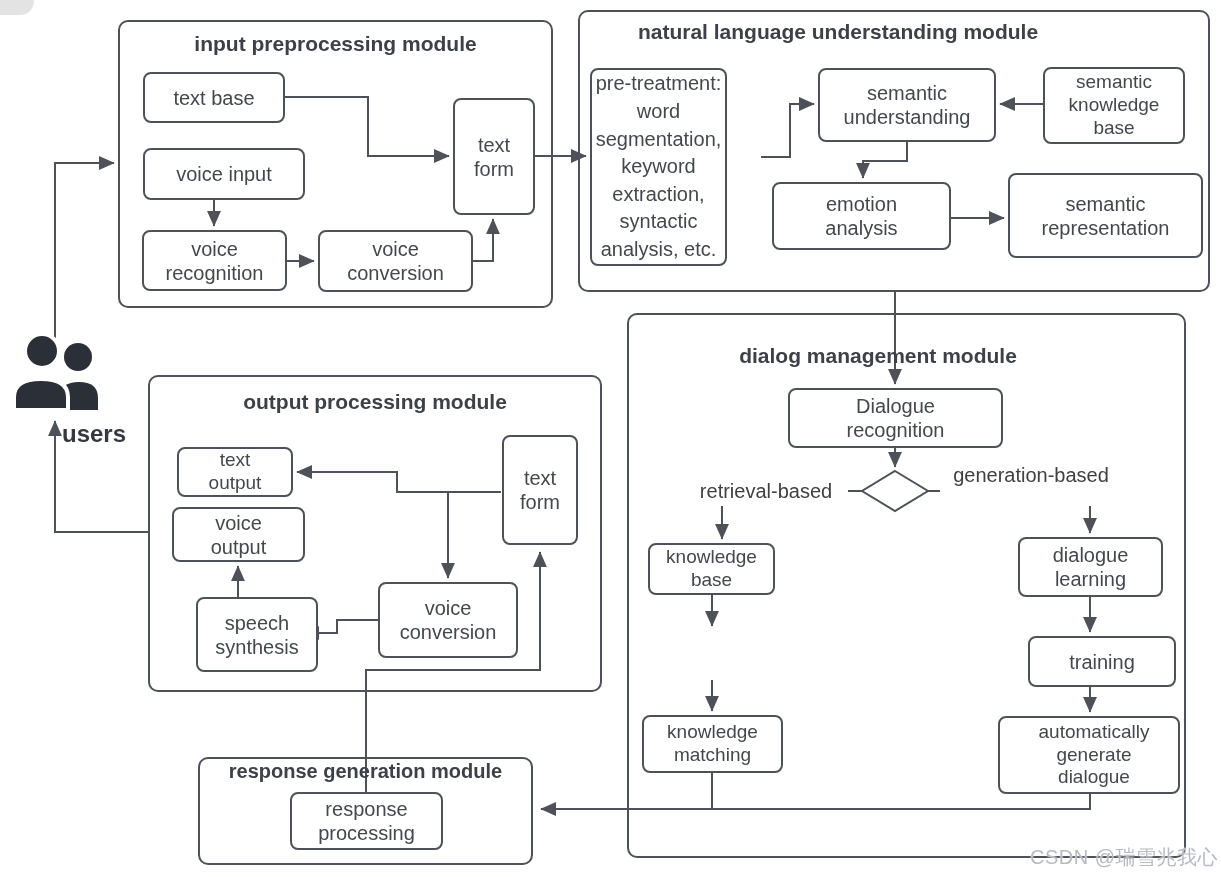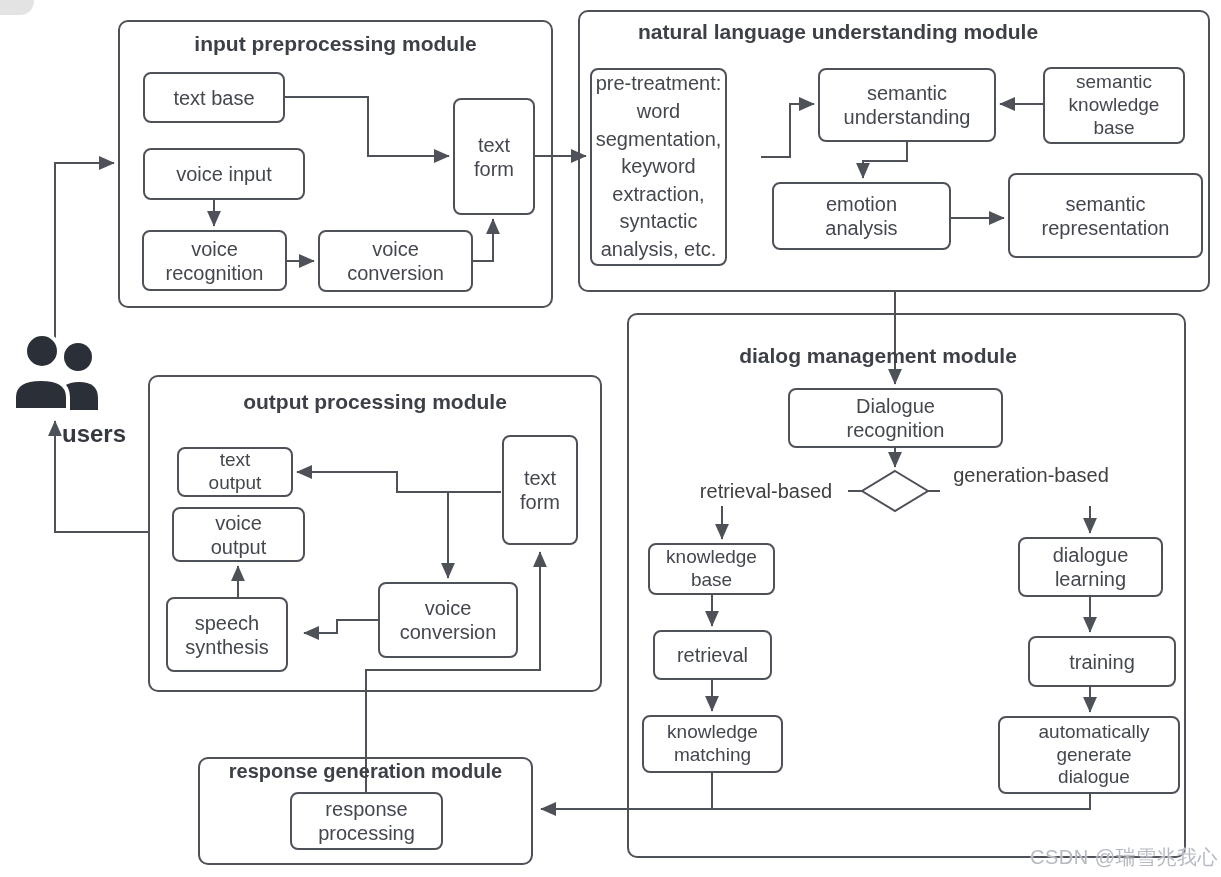--- a/index.html
+++ b/index.html
@@ -127,38 +127,37 @@
 base</div>
   <div class="node" style="left:772px;top:182px;width:179px;height:68px;">emotion
 analysis</div>
   <div class="node" style="left:1008px;top:173px;width:195px;height:85px;">semantic
 representation</div>
 
   <div class="node" style="left:788px;top:388px;width:215px;height:60px;">Dialogue
 recognition</div>
   <div class="node small" style="left:648px;top:543px;width:127px;height:52px;">knowledge
 base</div>
-  <div class="node" style="left:653px;top:630px;width:119px;height:50px;">retrieval</div>
   <div class="node small" style="left:642px;top:715px;width:141px;height:58px;">knowledge
 matching</div>
   <div class="node" style="left:1018px;top:537px;width:145px;height:60px;">dialogue
 learning</div>
   <div class="node" style="left:1016px;top:636px;width:148px;height:51px;margin-left:12px;">training</div>
   <div class="node small" style="left:998px;top:716px;width:182px;height:78px;padding-left:10px;">automatically
 generate
 dialogue</div>
 
   <div class="flow-label" style="left:684px;top:480px;width:164px;">retrieval-based</div>
   <div class="flow-label" style="left:938px;top:464px;width:186px;">generation-based</div>
 
   <div class="node small" style="left:177px;top:447px;width:116px;height:50px;">text
 output</div>
   <div class="node" style="left:172px;top:507px;width:133px;height:55px;">voice
 output</div>
-  <div class="node" style="left:166px;top:597px;width:122px;height:75px;">speech
+  <div class="node" style="left:196px;top:597px;width:122px;height:75px;">speech
 synthesis</div>
   <div class="node" style="left:378px;top:582px;width:140px;height:76px;">voice
 conversion</div>
   <div class="node" style="left:502px;top:435px;width:76px;height:110px;">text
 form</div>
 
   <div class="node" style="left:290px;top:792px;width:153px;height:58px;">response
 processing</div>
 
   <div class="users-label" style="left:62px;top:420px;">users</div>

